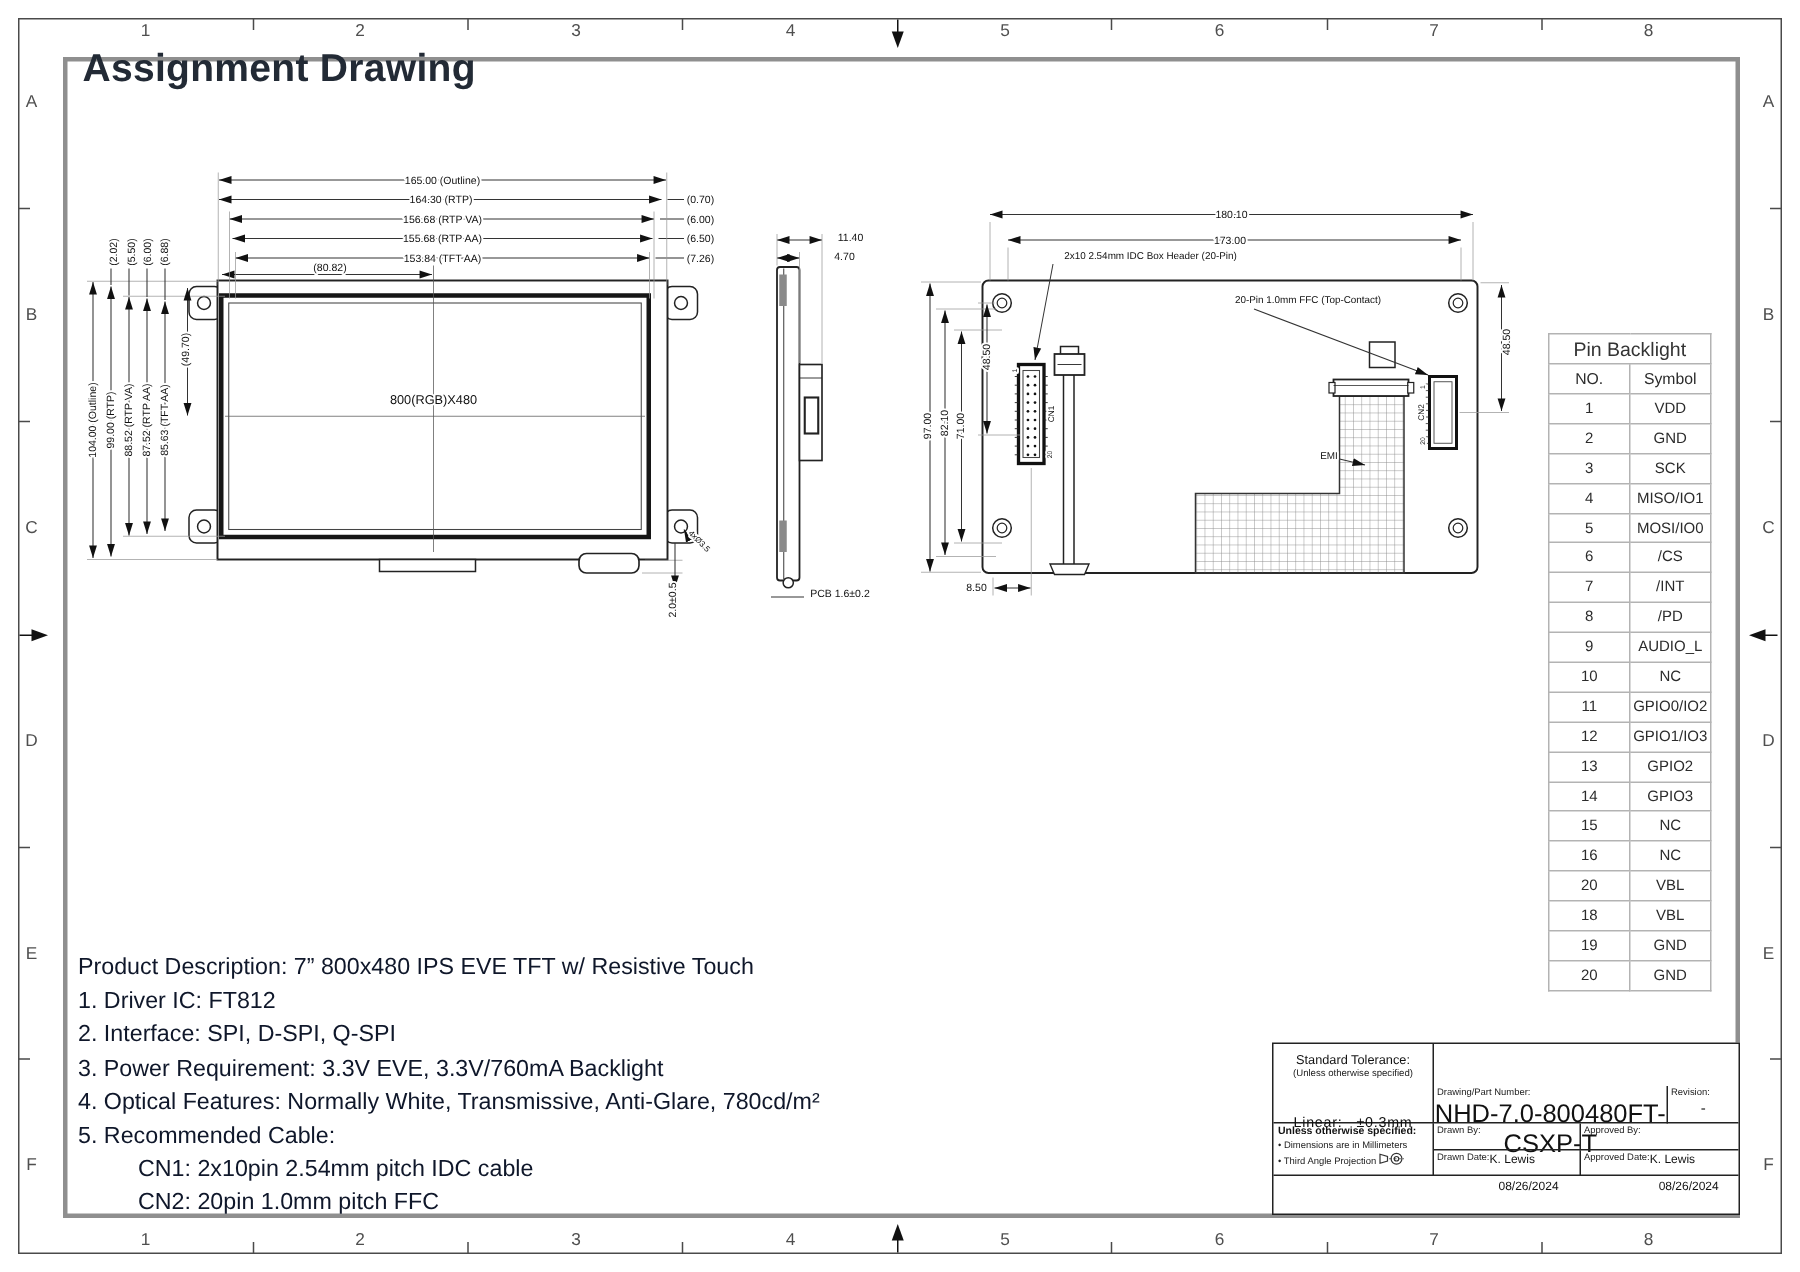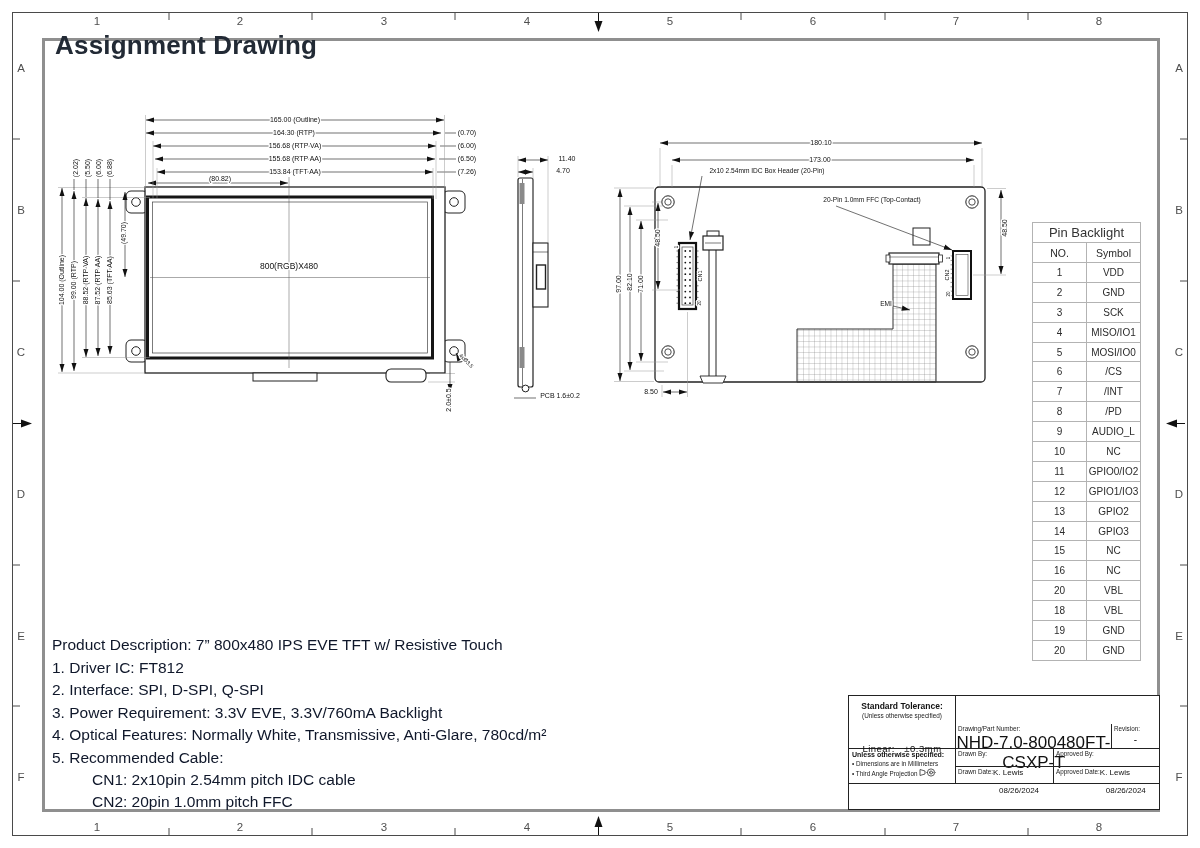--- a/index.html
+++ b/index.html
@@ -23,21 +23,21 @@
   #pin-table{left:1032px;top:222px;width:109px;border-collapse:collapse;table-layout:fixed;background:#fff}
   #pin-table td,#pin-table th{border:1px solid #b3b3b3;text-align:center;padding:0;font-weight:normal;color:#2b2b2b}
   #pin-table .tbl-title{font-size:13px;height:19px;color:#333}
   #pin-table .hdr{font-size:10.5px;height:20px}
   #pin-table .prow td{font-size:10px;height:18.9px}
   #pin-table .cno{width:40px}
   
   #title-block{left:848px;top:695px;width:310px;height:113px;border:1.2px solid #222;background:#fff}
   #title-block .cell{position:absolute;box-sizing:border-box}
   .tb-left{left:0;top:0;width:107px;height:53px;border-right:1.2px solid #222;border-bottom:1.2px solid #222;text-align:center}
-  .tol-title{font-size:8.5px;font-weight:bold;margin-top:5px}
+  .tol-title{font-size:8.5px;font-weight:normal;margin-top:5px}
   .tol-sub{font-size:6.4px;color:#222;margin-top:1px}
   .tol-linear{font-size:9.5px;margin-top:24px;letter-spacing:.5px}
   .tb-left2{left:0;top:53px;width:107px;height:35px;border-right:1.2px solid #222;border-bottom:1.2px solid #222;padding:2px 3px;box-sizing:border-box}
   .spec-title{font-size:7px;font-weight:bold}
   .spec-li{font-size:6.3px;margin-top:1.5px;color:#222}
   .tb-logo{left:107px;top:0;width:203px;height:28px;border-bottom:1.2px solid #222;display:flex;align-items:center;justify-content:center;gap:4px}
   .brandtxt{display:flex;flex-direction:column;align-items:center;line-height:1}
   .brand1{font-size:13.5px;font-weight:bold;color:#111;letter-spacing:.4px}
   .brand2{font-size:7.5px;font-weight:bold;color:#3aa335;letter-spacing:3.1px;margin-top:1px}
   .tb-part{left:107px;top:28px;width:156px;height:25px;border-bottom:1.2px solid #222;border-right:1.2px solid #222}

